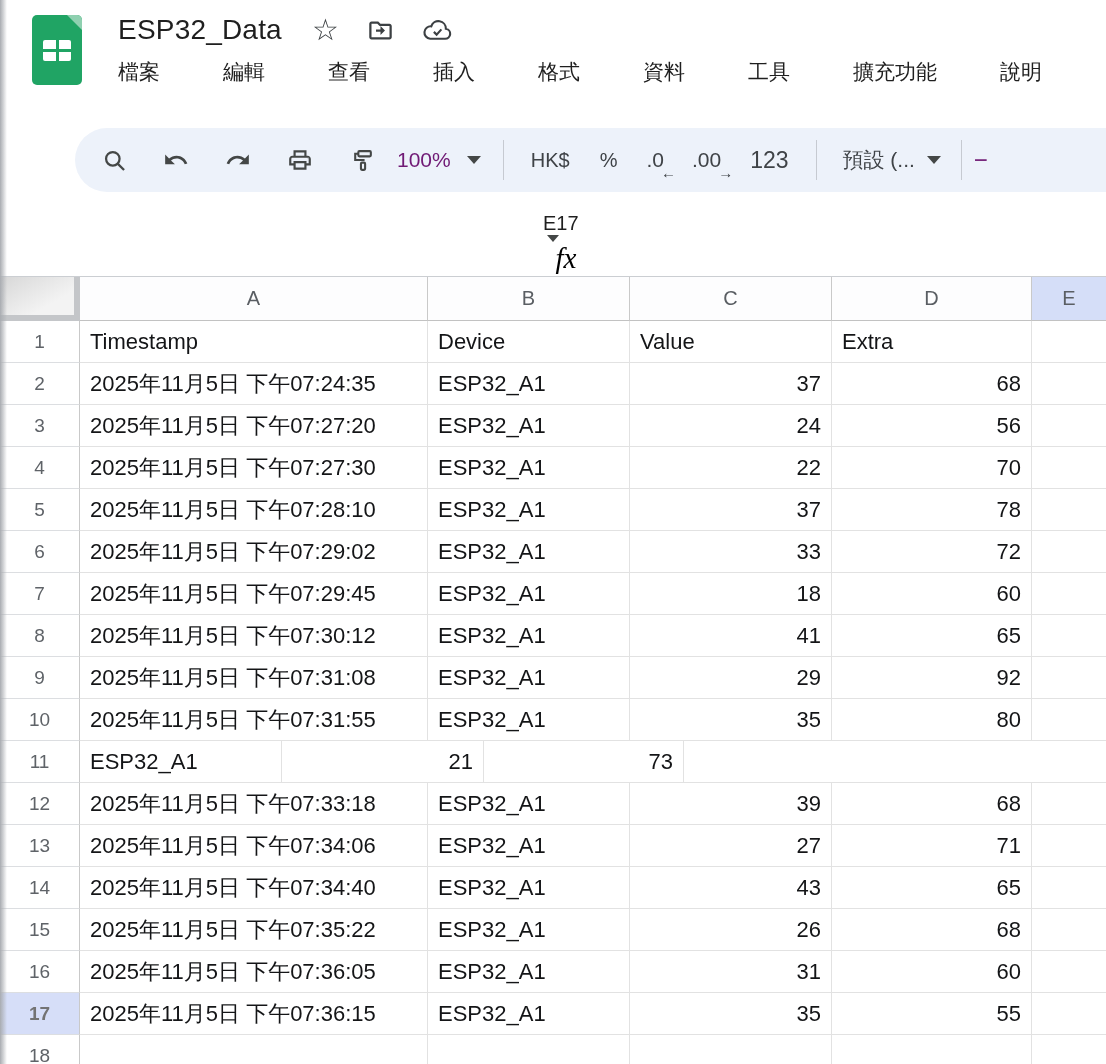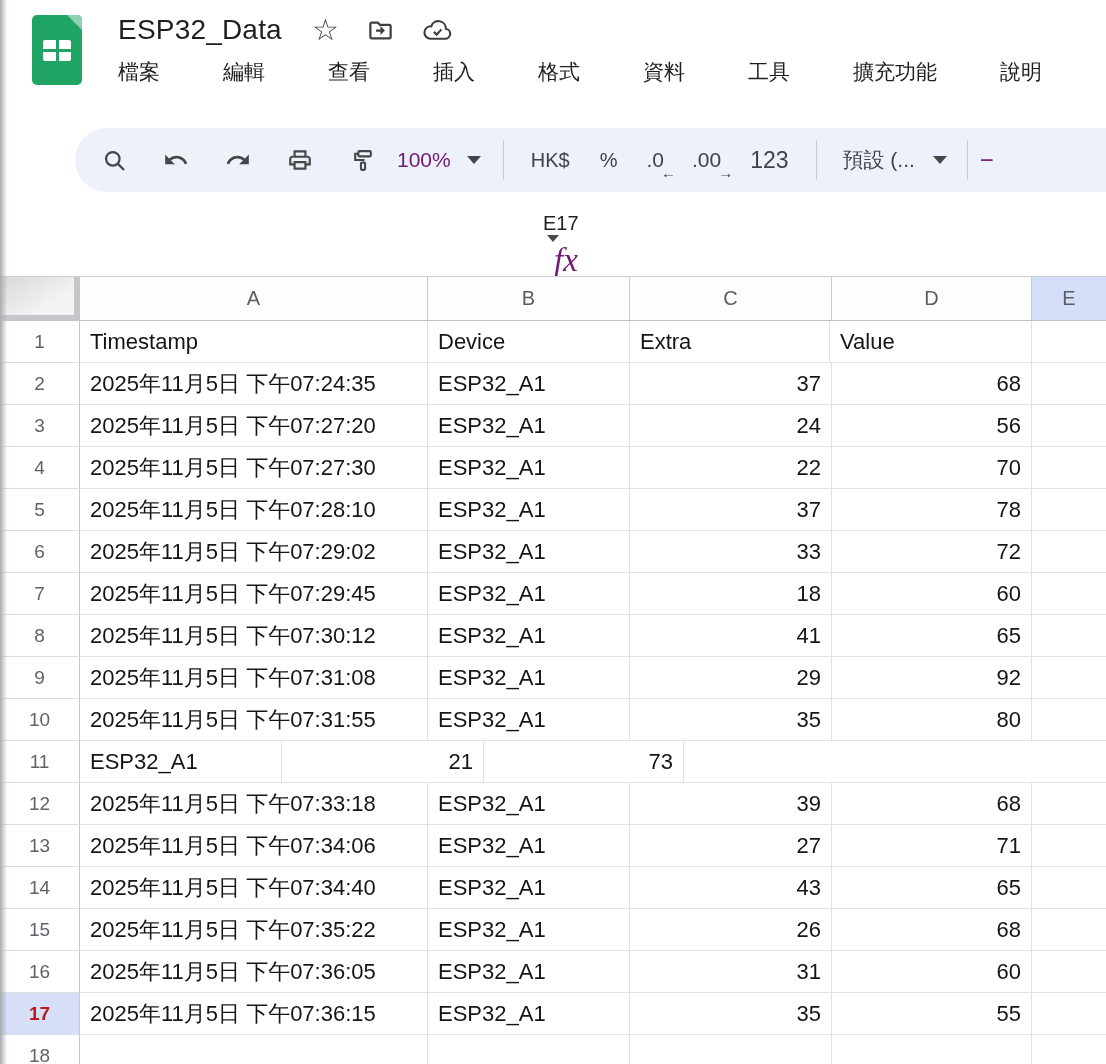--- a/index.html
+++ b/index.html
@@ -36,48 +36,48 @@
   .tb-icon { width:62px; height:48px; display:flex; align-items:center; justify-content:center; }
   .tb-icon svg { display:block; }
   .tb-txt { font-size:20px; color:#701a75; }
   .caret { width:0; height:0; border-left:7px solid transparent; border-right:7px solid transparent;
     border-top:8px solid #444746; display:inline-block; }
   .tb-div { width:1px; height:40px; background:#c6cad1; margin:0 12px; }
   .zoom-ctl { display:flex; align-items:center; gap:16px; padding:0 10px 0 4px; }
   .fmt-btn { padding:0 15px; font-size:20px; }
   .dec-grp { position:relative; padding:0 14px; font-size:21px; }
   .dec-grp .arr { position:absolute; font-size:15px; bottom:-9px; right:2px; color:#3f4347; }
-  .font-ctl { display:flex; align-items:center; gap:18px; padding:0 8px 0 14px; font-size:21px;text-align:right; }
+  .font-ctl { display:flex; align-items:center; gap:12px; padding:0 8px 0 14px; font-size:21px;text-align:right; }
 
   
   .fbar { position:absolute; top:212px; left:0; right:0; height:60px; display:flex; align-items:center; background:#fff;flex-direction:column; }
   .namebox { margin-left:64px; font-size:20px; color:#1f1f1f; width:84px; }
   .fbar .caret { border-left-width:6px; border-right-width:6px; border-top-width:7px; }
   .fdiv { width:1px; height:36px; background:#d4d7da; margin-left:22px; }
   .fx { margin-left:26px; font-family:"Liberation Serif",serif; font-style:italic;
-    font-size:33px; color:#701a75; }
+    font-size:29px; color:#000000; }
   .formula-input { flex:1; height:100%; }
 
   
   .grid { position:absolute; top:276px; left:0; right:0; bottom:0; background:#fff; }
   .hdr-row { display:flex; height:45px; border-top:1px solid #cbced2; }
   .corner { width:80px; background:linear-gradient(150deg,#d7d7d7 0%,#f3f3f3 70%);
     border-right:6px solid #c4c6c9; border-bottom:6px solid #c4c6c9; }
   #colhdrs { display:flex; flex:1; }
   .colhdr { display:flex; align-items:center; justify-content:center; font-size:20px;
     color:#5a5e63; background:#fdfdfe; border-right:1px solid #c9c9c9; border-bottom:1px solid #c2c2c2; }
   .colA { width:348px; } .colB { width:202px; } .colC { width:202px; } .colD { width:200px; }
   .colE { flex:1; border-right:none; }
   .selhdr { background:#d5def8; }
 
   .grid-row { display:flex; height:42px; }
   .rh { width:80px; display:flex; align-items:center; justify-content:center;
     font-size:19px; color:#5f6368; background:#fff;
     border-right:1px solid #c9c9c9; border-bottom:1px solid #dcdee1; }
-  .rh.sel { background:#d6def8; color:#b91c1c; font-weight:bold; }
+  .rh.sel { background:#d6def8; color:#737373; font-weight:bold; }
   .cell { display:flex; align-items:center; padding:0 10px; font-size:22px; color:#141517;
     background:#fff; border-right:1px solid #e2e2e2; border-bottom:1px solid #e2e2e2;
     white-space:nowrap; overflow:hidden; }
   .cA { width:348px; } .cB { width:202px; } .cC { width:202px; } .cD { width:200px; }
   .cE { flex:1; border-right:none; }
   .num { justify-content:flex-end; }
 </style>
 </head>
 <body>
 
@@ -186,22 +186,22 @@
         <div class="colhdr colC">C</div>
         <div class="colhdr colD">D</div>
         <div class="colhdr colE selhdr">E</div>
       </div>
   </div>
   <div id="rows">
       <div class="grid-row">
     <div class="rh">1</div>
     <div class="cell cA">Timestamp</div>
     <div class="cell cB">Device</div>
+    <div class="cell cC">Value</div>
     <div class="cell cD">Extra</div>
-    <div class="cell cC">Value</div>
     <div class="cell cE"></div>
   </div>
       <div class="grid-row">
     <div class="rh">2</div>
     <div class="cell cA">2025年11月5日 下午07:24:35</div>
     <div class="cell cB">ESP32_A1</div>
     <div class="cell cC num">37</div>
     <div class="cell cD num">68</div>
     <div class="cell cE"></div>
   </div>

